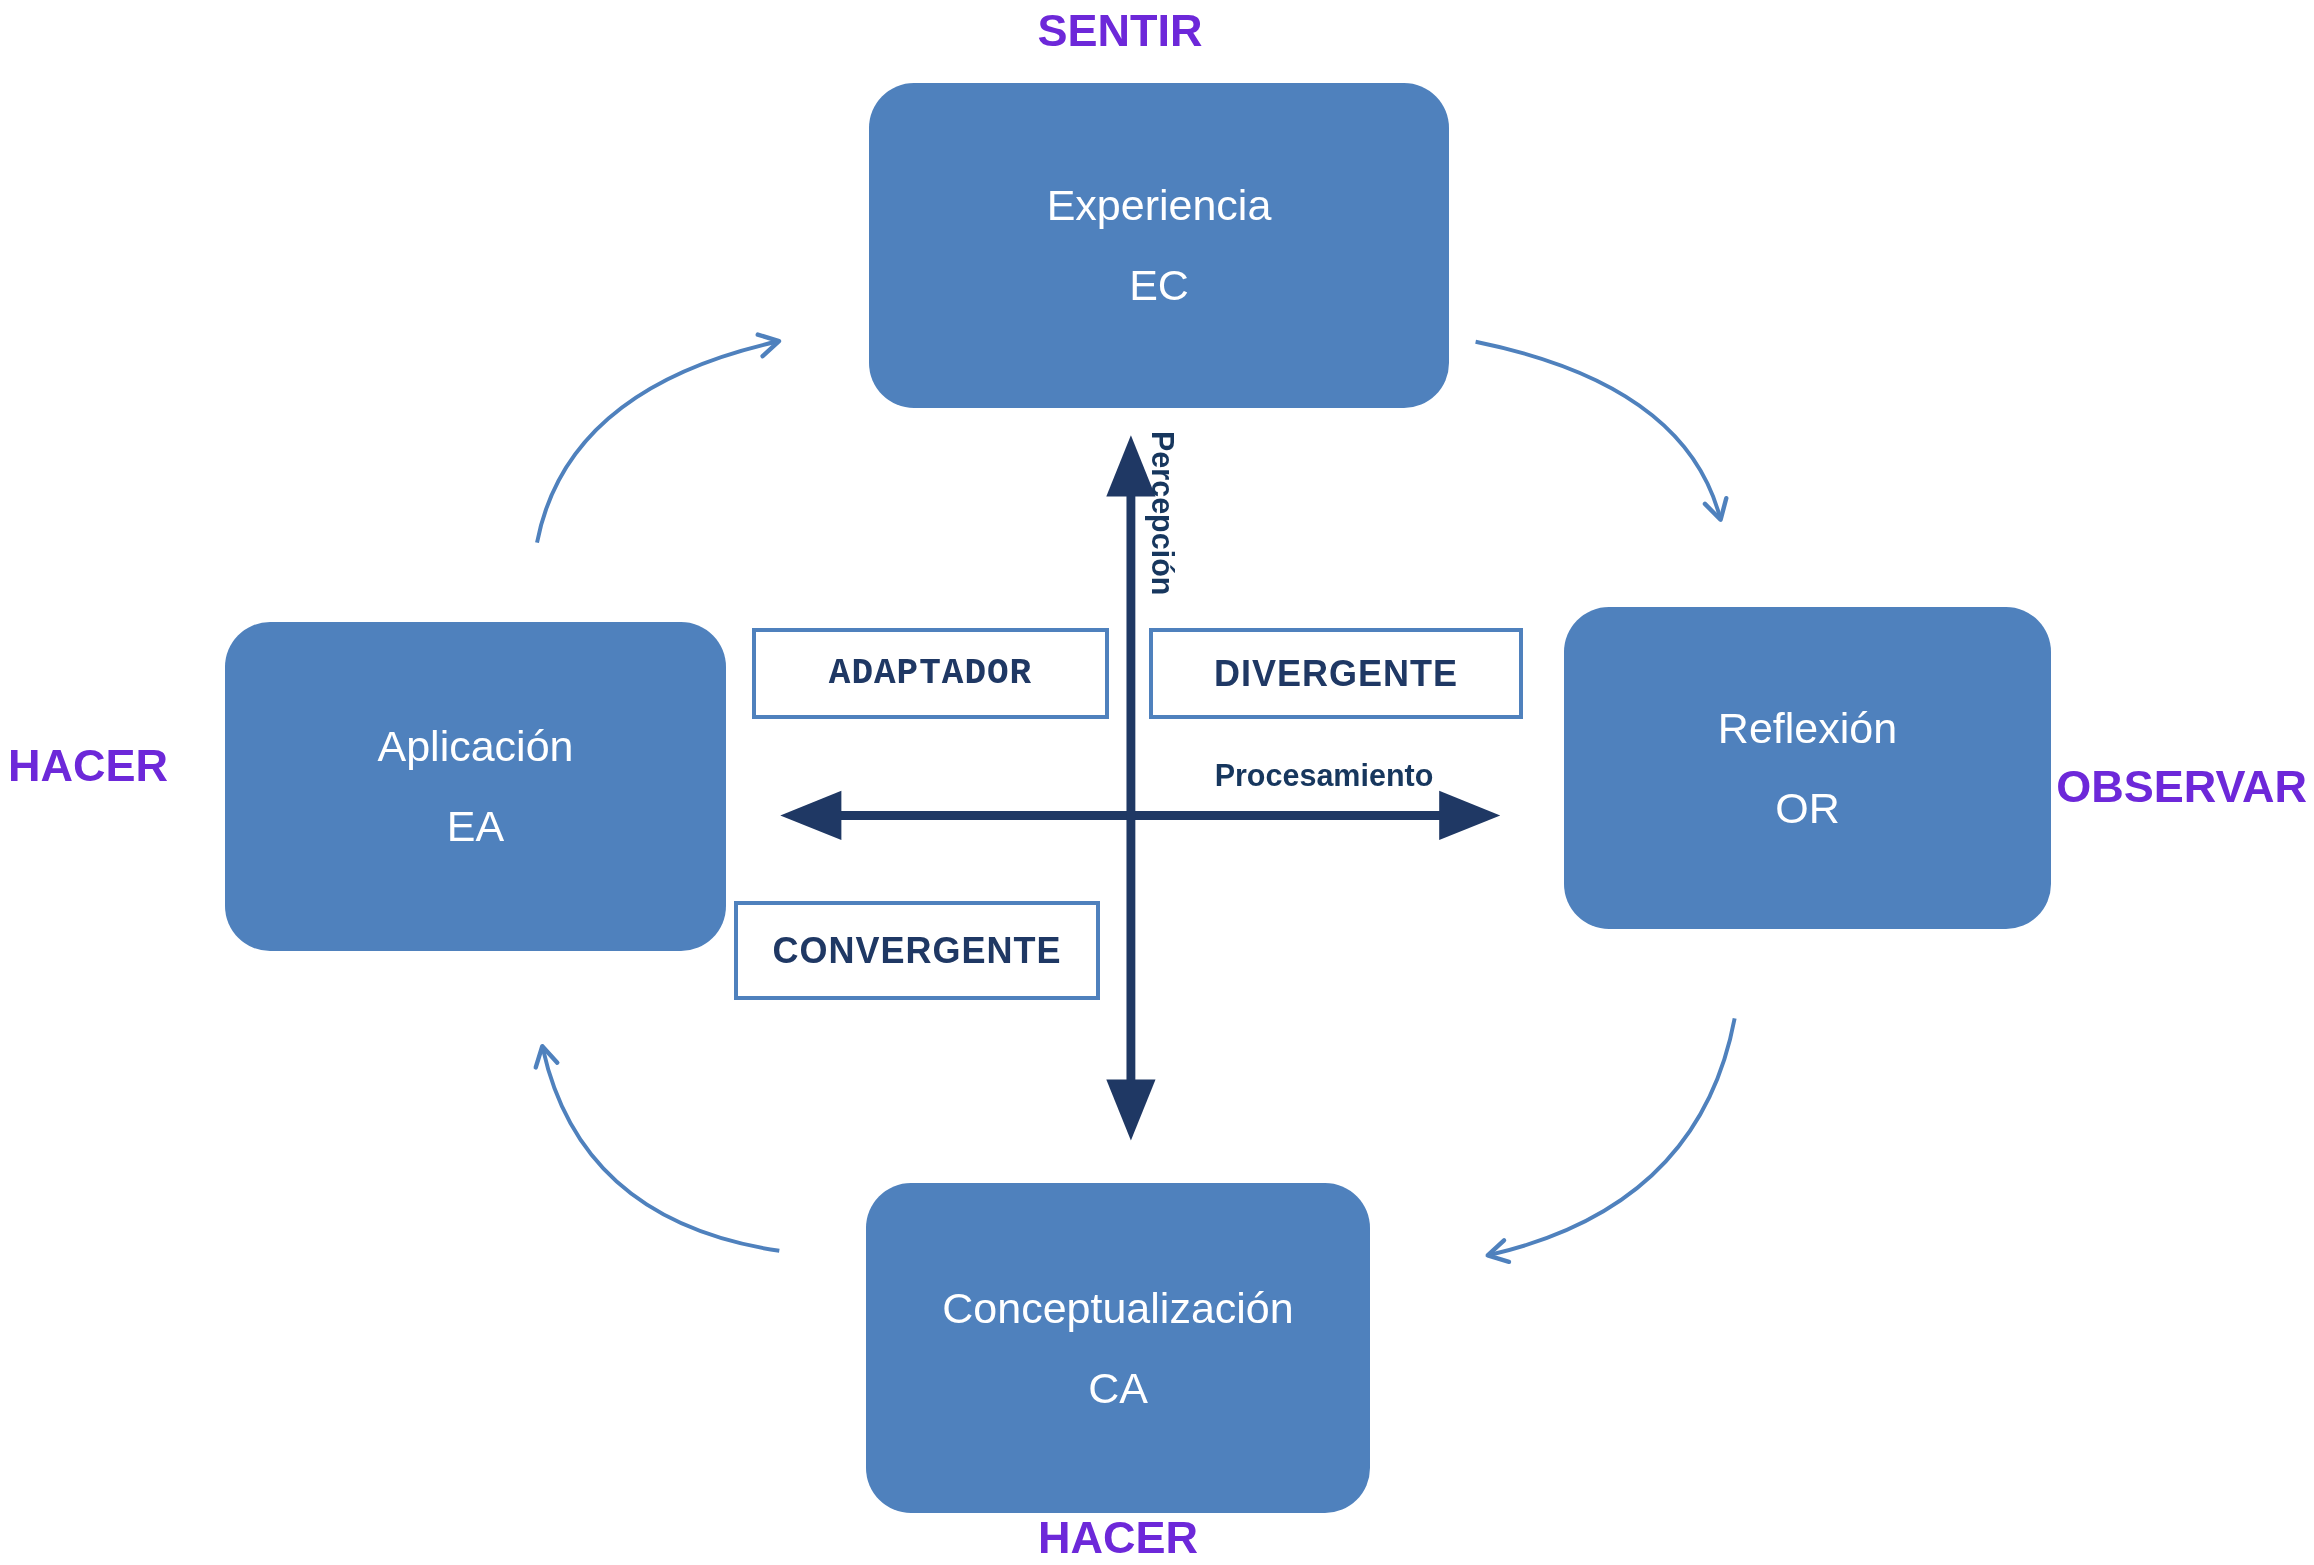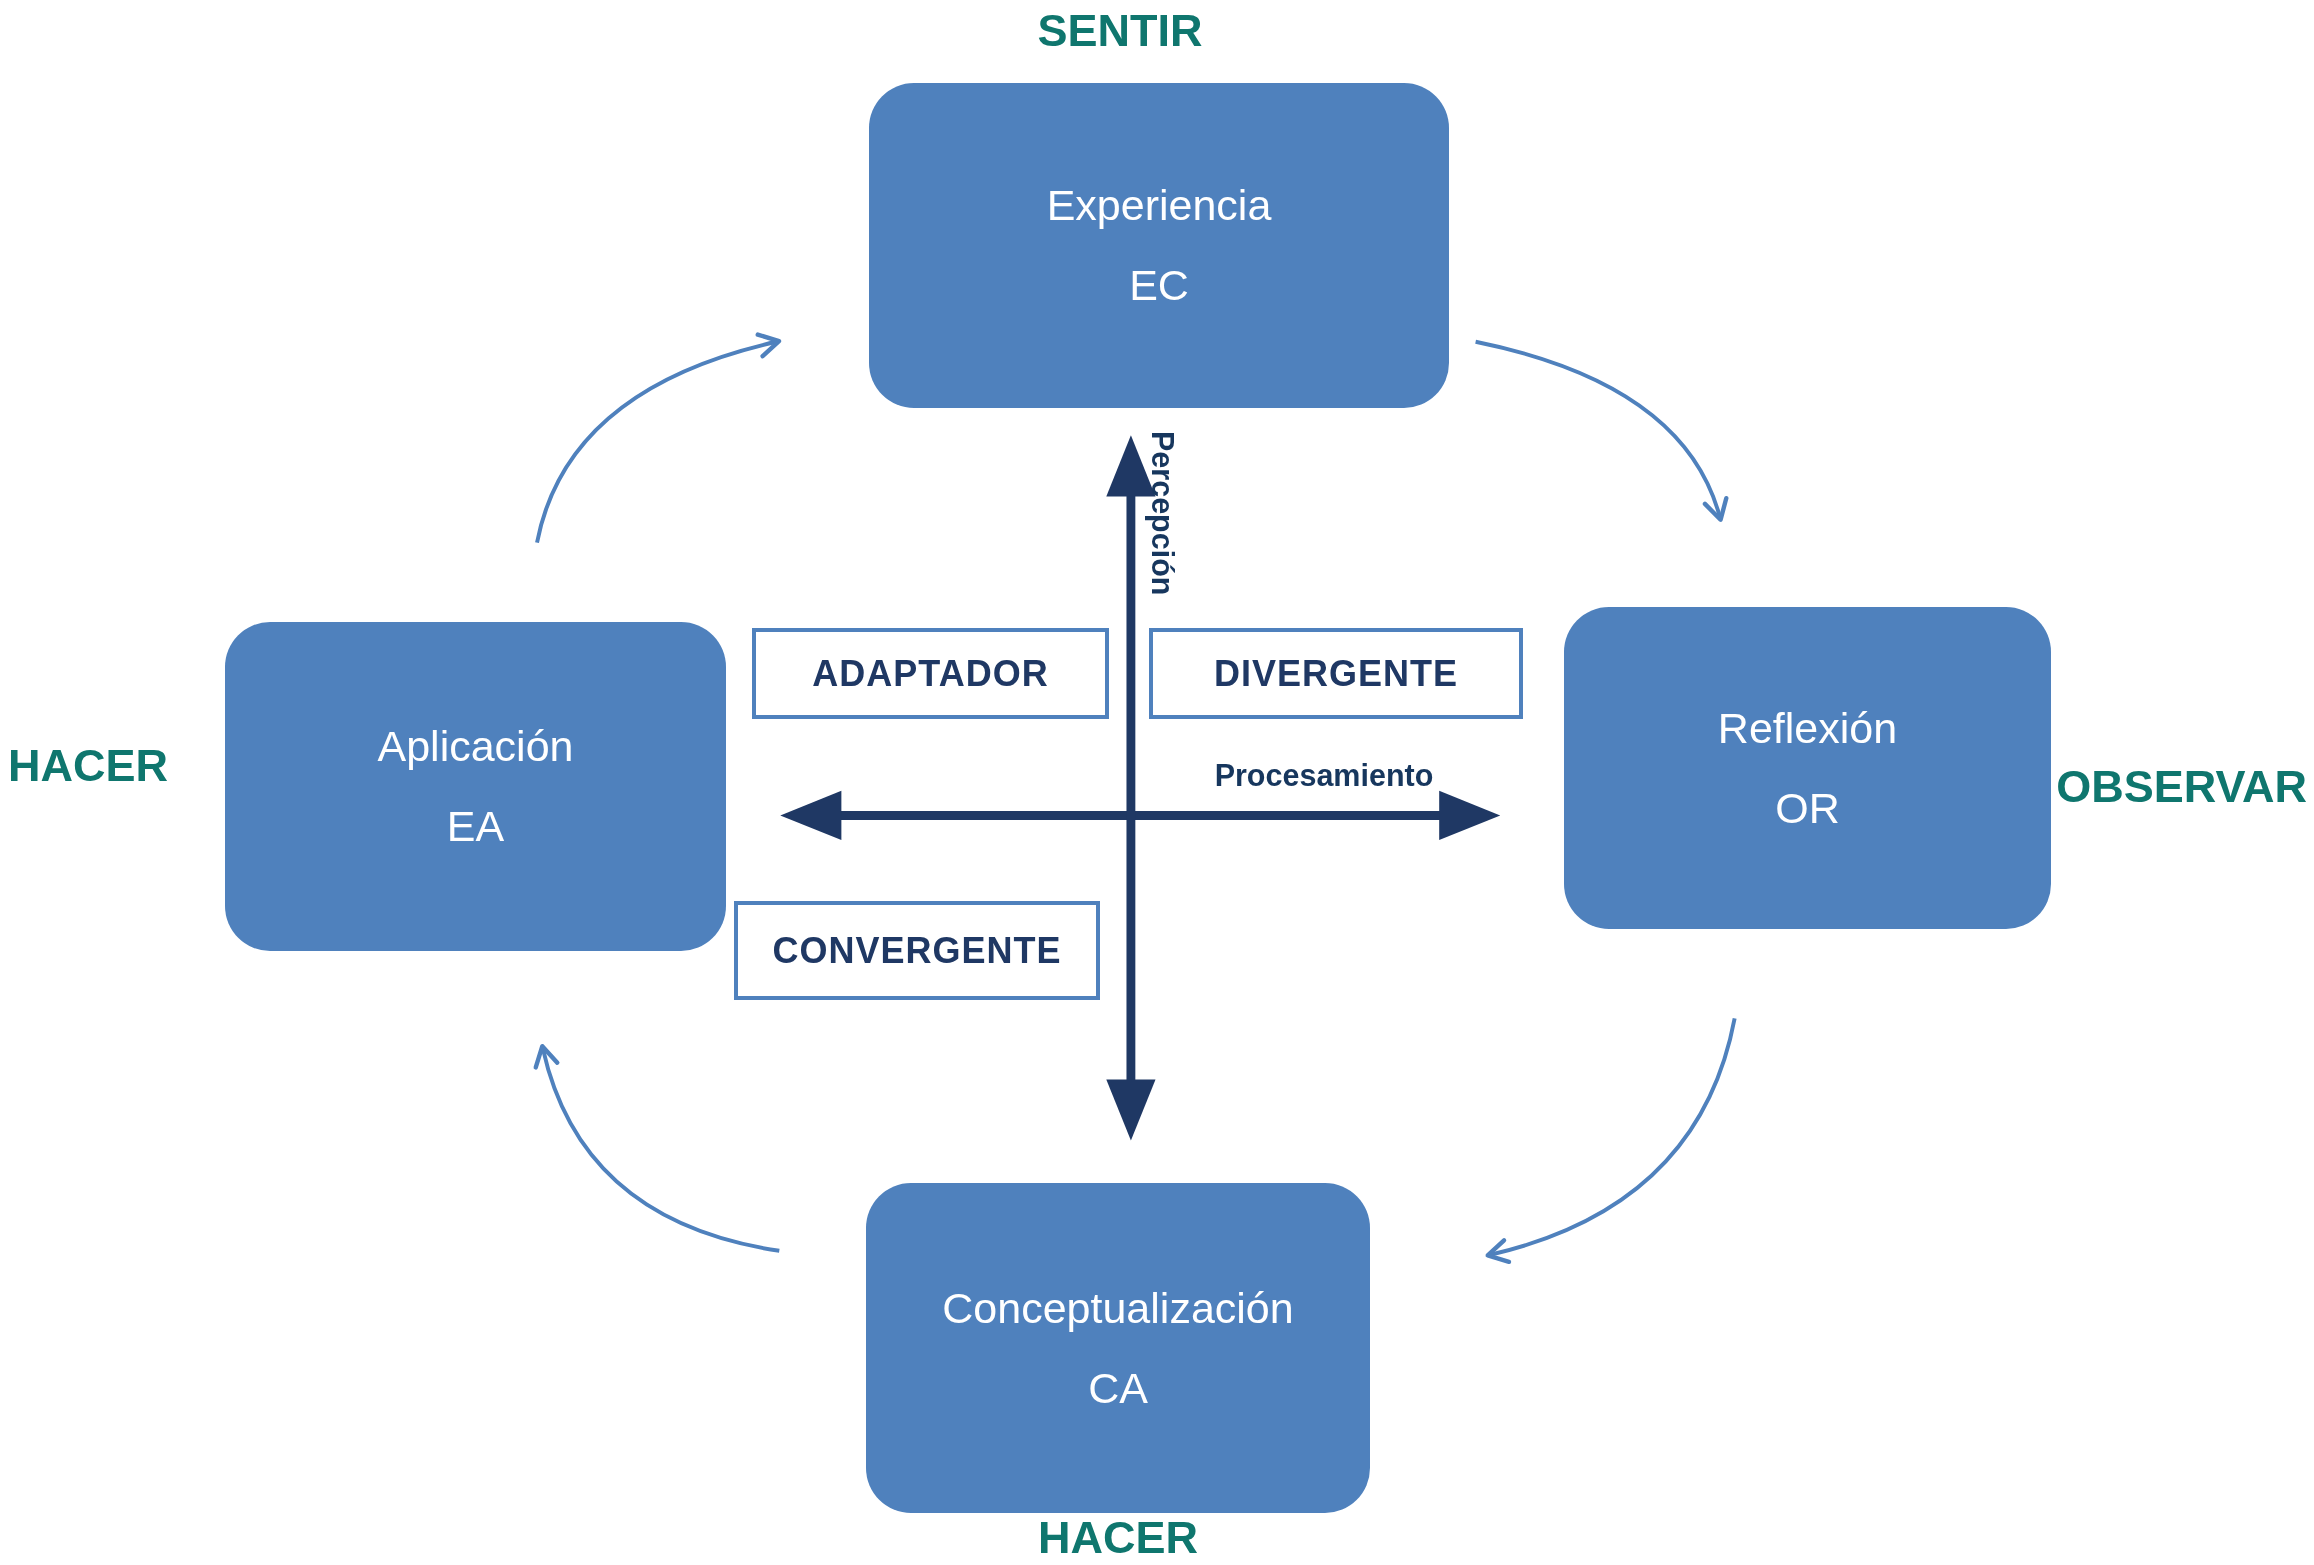--- a/index.html
+++ b/index.html
@@ -37,21 +37,21 @@
   }
   .node-top    { left: 869px;  top: 83px;   width: 580px; height: 325px; }
   .node-right  { left: 1557px; top: 607px;  width: 487px; height: 322px; margin-left: 7px; }
   .node-left   { left: 225px;  top: 622px;  width: 501px; height: 329px; }
   .node-bottom { left: 866px;  top: 1183px; width: 504px; height: 330px; }
 
   
   .outer-label {
     position: absolute;
     font-weight: bold;
-    color: #0f766e;
+    color: #6d28d9;
     font-size: 45px;
     line-height: 1;
   }
   .label-top    { left: 869px; top: 7.9px;    width: 502px; text-align: center; }
   .label-bottom { left: 866px; top: 1515px; width: 504px; text-align: center; }
   .label-left   { left: 7.9px;   top: 743px; }
   .label-right  { right: 7.9px;  top: 764px; }
 
   
   .quadrant {
@@ -59,21 +59,21 @@
     background: #ffffff;
     border: 4.9px solid #4f81bd;
     display: flex;
     align-items: center;
     justify-content: center;
     font-weight: bold;
     color: #1f3864;
     font-size: 36px;
     letter-spacing: 1px;
   }
-  .q-tl { left: 752px;  top: 628px; width: 357px; height: 91px; }
+  .q-tl { left: 752px;  top: 628px; width: 357px; height: 91px; font-family: Liberation Mono, monospace; }
   .q-tr { left: 1149px; top: 628px; width: 374px; height: 91px; }
   .q-bl { left: 734px;  top: 901px; width: 366px; height: 99px; }
   .q-br { left: 1150px; top: 901px; width: 352px; height: 99px; }
 
   
   .axis-label {
     position: absolute;
     font-weight: bold;
     color: #17375e;
     font-size: 30.5px;

